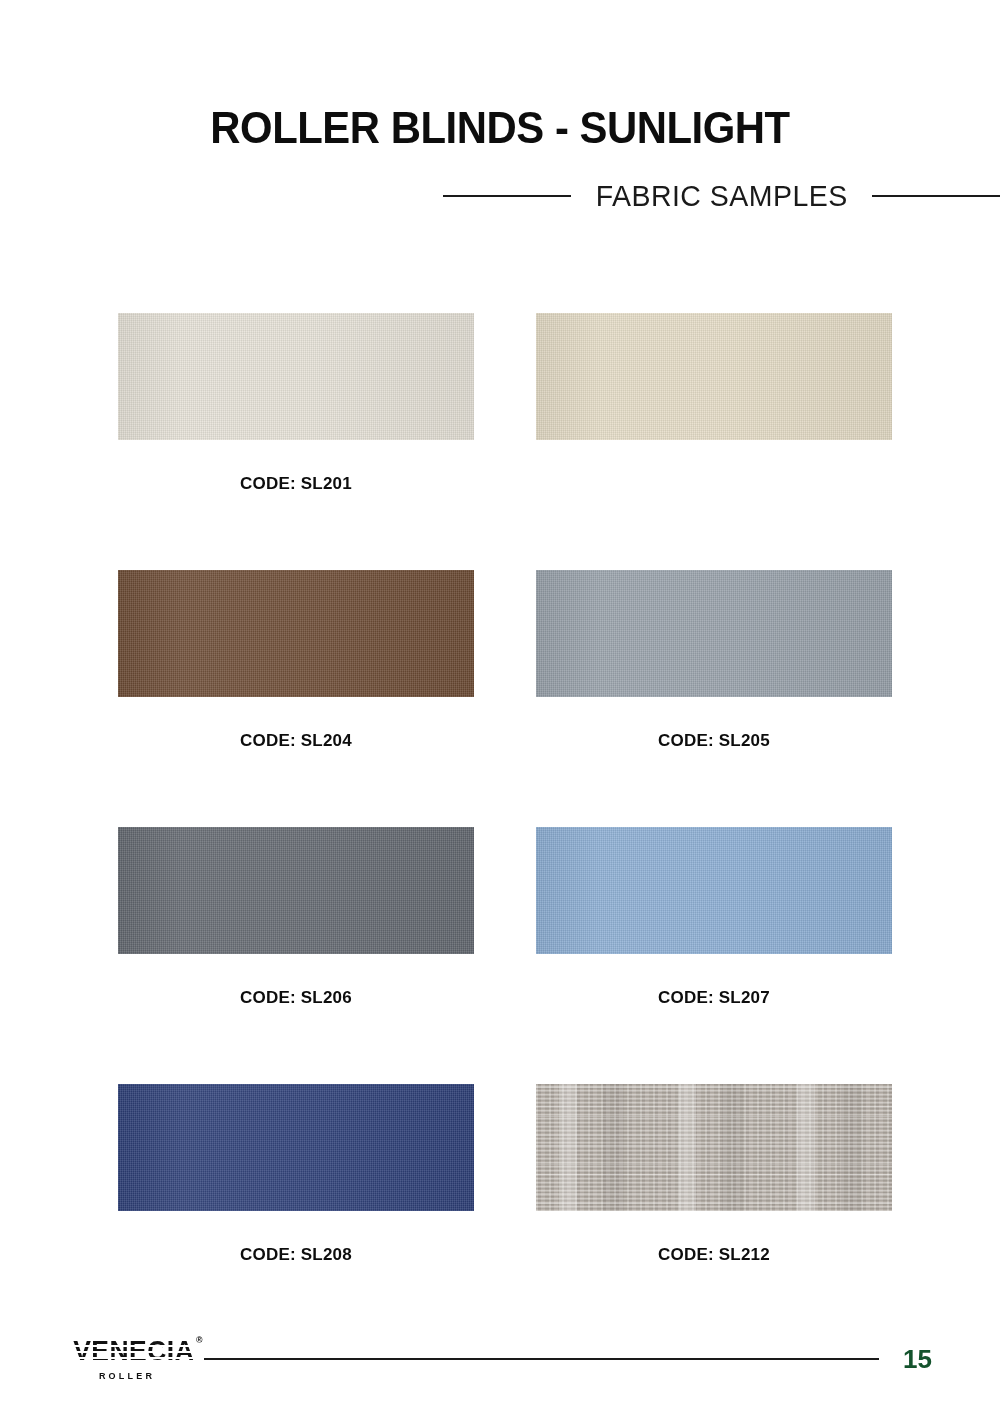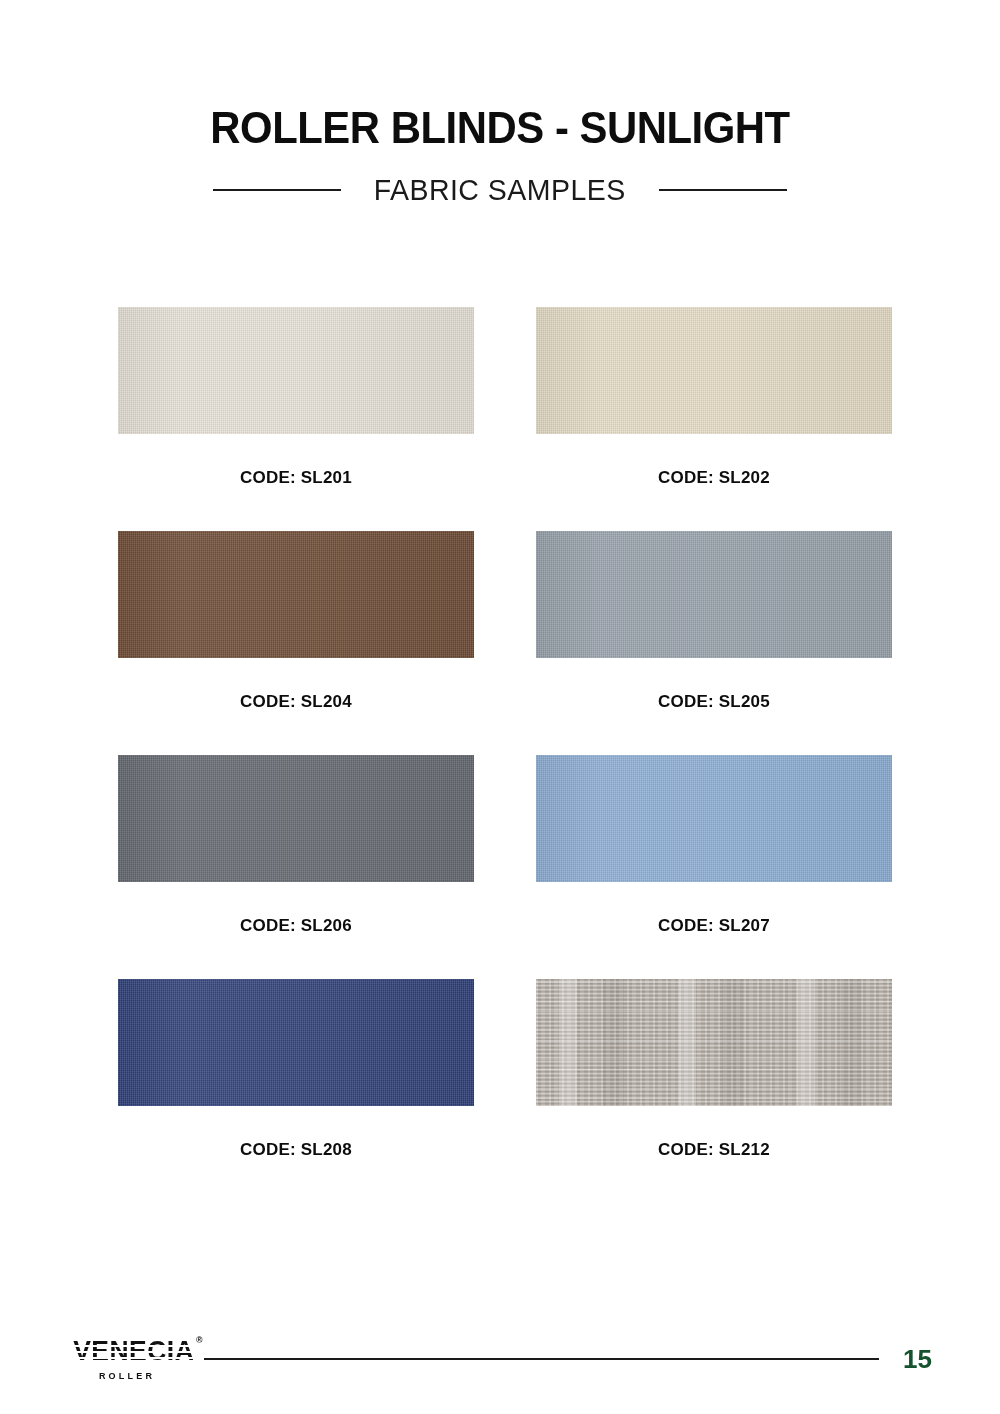--- a/index.html
+++ b/index.html
@@ -24,25 +24,25 @@
     font-family: "Liberation Sans", sans-serif;
     font-size: 45px;
     font-weight: 700;
     letter-spacing: -0.5px;
     color: #0d0d0d;
     line-height: 1.05;
     transform: scaleX(0.93);
   }
 
   .subtitle-row {
-    margin-top: 22px;
+    margin-top: 28px;
     display: flex;
     align-items: center;
-    justify-content: center;
-    gap: 26px;
+    justify-content: flex-end;
+    gap: 18px;
   }
 
   .subtitle-rule {
     width: 128px;
     height: 2px;
     background: #1a1a1a;
   }
 
   .subtitle-text {
     font-size: 30px;
@@ -57,21 +57,21 @@
   .grid {
     margin-top: 100px;
     padding: 0 118px;
     display: grid;
     grid-template-columns: 356px 356px;
     column-gap: 62px;
     row-gap: 0;
   }
 
   .cell {
-    height: 224px;
+    height: 257px;
   }
 
   .swatch {
     width: 356px;
     height: 127px;
     position: relative;
     overflow: hidden;
   }
 
   
@@ -268,21 +268,20 @@
 
 <div class="grid">
 
   <div class="cell">
     <div class="swatch weave" style="background-color: rgb(230, 226, 215);"></div>
     <div class="code-label">CODE: SL201</div>
   </div>
 
   <div class="cell">
     <div class="swatch weave" style="background-color: rgb(229, 220, 198);"></div>
-    <div class="code-label">CODE: SL202</div>
   </div>
 
 
   <div class="cell">
     <div class="swatch weave" style="background-color: rgb(109, 75, 52);"></div>
     <div class="code-label">CODE: SL204</div>
   </div>
 
   <div class="cell">
     <div class="swatch weave" style="background-color: rgb(152, 161, 170);"></div>

